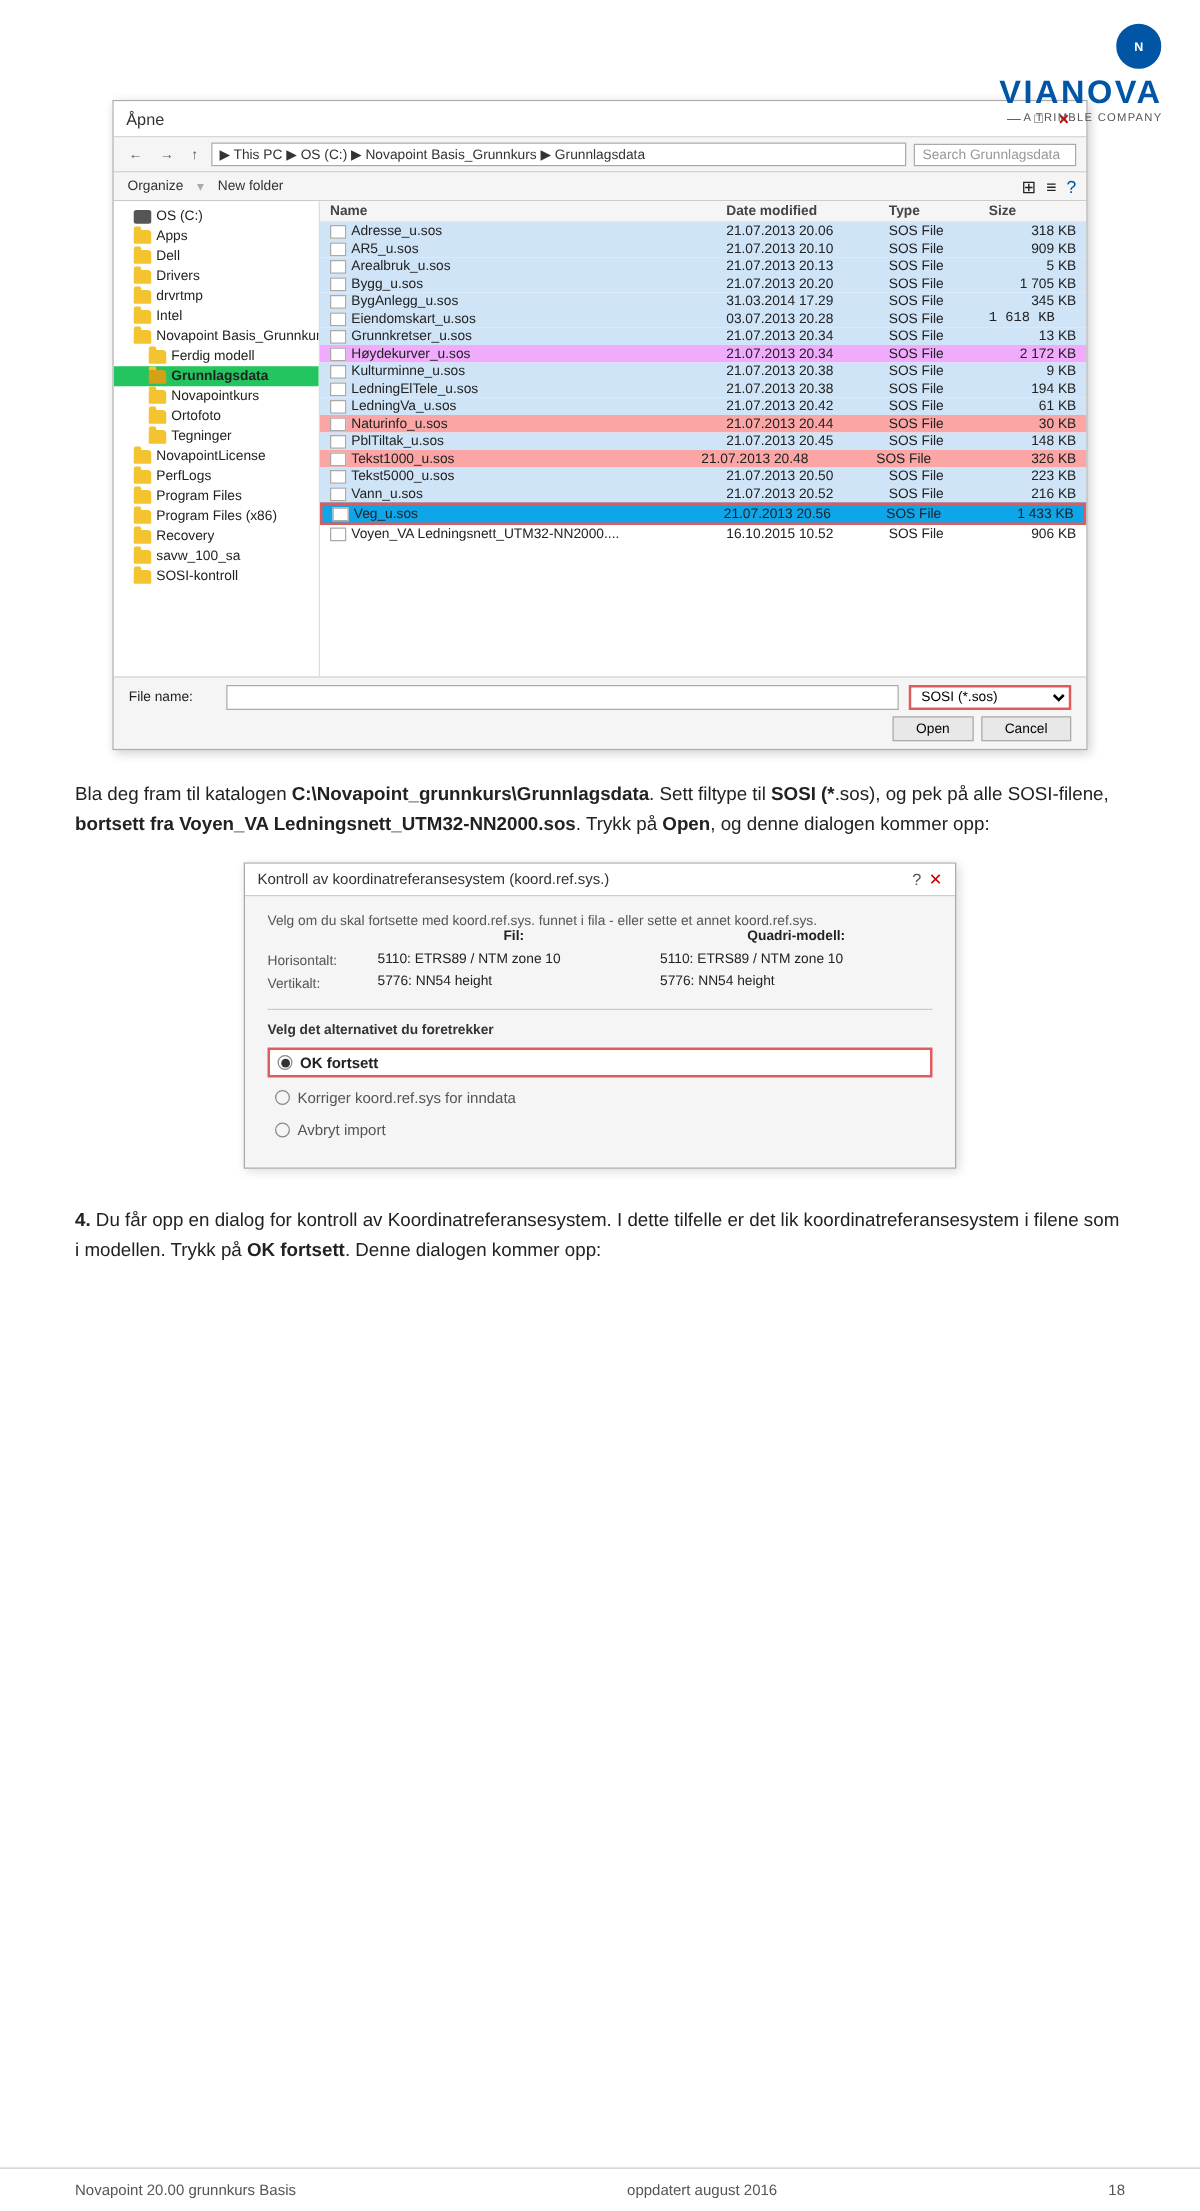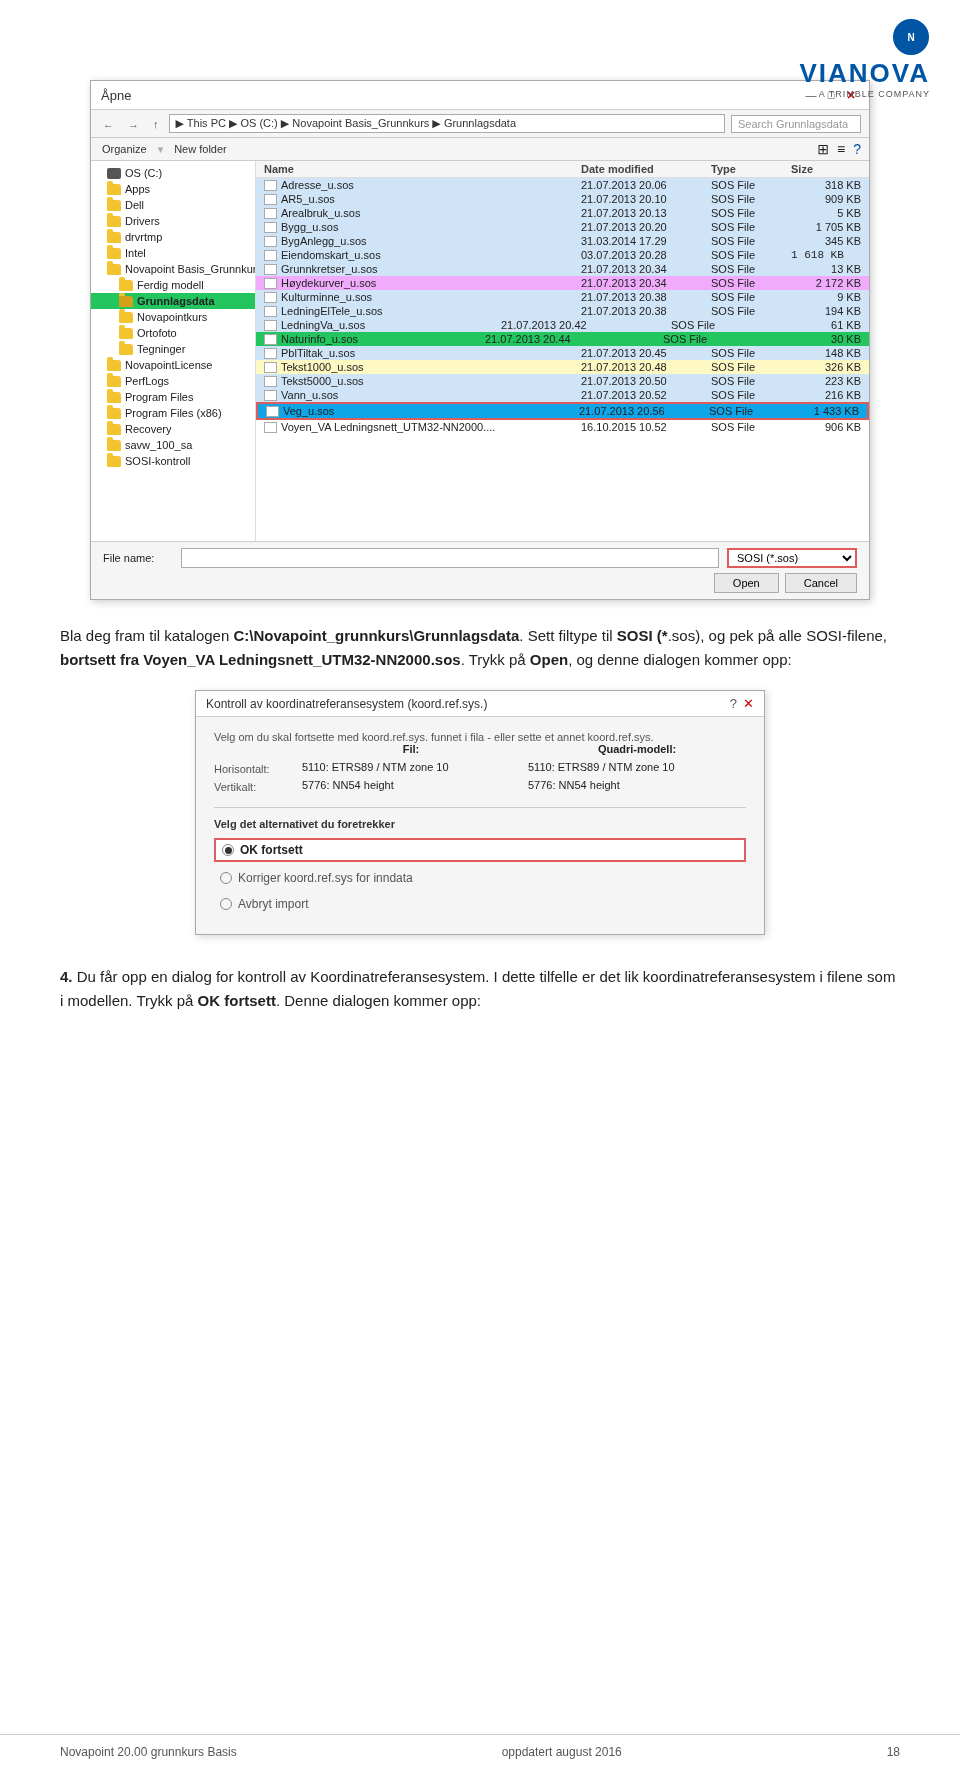--- a/index.html
+++ b/index.html
@@ -285,21 +285,20 @@
       width: 570px;
       margin: 0 auto 30px auto;
       font-family: 'Segoe UI', Arial, sans-serif;
       font-size: 12px;
       box-shadow: 2px 2px 8px rgba(0,0,0,0.15);
     }
     .koord-titlebar {
       background: #fff;
       padding: 5px 10px;
       display: flex;
-      align-items: center;
       justify-content: space-between;
       border-bottom: 1px solid #ccc;
     }
     .koord-title {
       font-size: 12px;
       color: #333;
     }
     .koord-body {
       padding: 14px 18px 14px 18px;
     }
@@ -605,48 +604,48 @@
             </div>
             <div class="file-row" style="background: rgb(208, 228, 247);">
               <div class="file-name-cell">
                 <span class="file-icon"></span>
                 <span>LedningElTele_u.sos</span>
               </div>
               <div>21.07.2013 20.38</div>
               <div>SOS File</div>
               <div style="text-align: right;">194 KB</div>
             </div>
-            <div class="file-row" style="background: rgb(208, 228, 247); gap: 40px;">
+            <div class="file-row" style="background: rgb(208, 228, 247);">
               <div class="file-name-cell">
                 <span class="file-icon"></span>
                 <span>LedningVa_u.sos</span>
               </div>
               <div>21.07.2013 20.42</div>
               <div>SOS File</div>
               <div style="text-align: right;">61 KB</div>
             </div>
-            <div class="file-row" style="background: #22c55e; gap: 48px;">
+            <div class="file-row" style="background: #fca5a5;">
               <div class="file-name-cell">
                 <span class="file-icon"></span>
                 <span>Naturinfo_u.sos</span>
               </div>
               <div>21.07.2013 20.44</div>
               <div>SOS File</div>
               <div style="text-align: right;">30 KB</div>
             </div>
             <div class="file-row" style="background: rgb(208, 228, 247);">
               <div class="file-name-cell">
                 <span class="file-icon"></span>
                 <span>PblTiltak_u.sos</span>
               </div>
               <div>21.07.2013 20.45</div>
               <div>SOS File</div>
               <div style="text-align: right;">148 KB</div>
             </div>
-            <div class="file-row" style="background: #fef9c3;">
+            <div class="file-row" style="background: #fca5a5; gap: 10px;">
               <div class="file-name-cell">
                 <span class="file-icon"></span>
                 <span>Tekst1000_u.sos</span>
               </div>
               <div>21.07.2013 20.48</div>
               <div>SOS File</div>
               <div style="text-align: right;">326 KB</div>
             </div>
             <div class="file-row" style="background: rgb(208, 228, 247);">
               <div class="file-name-cell">

